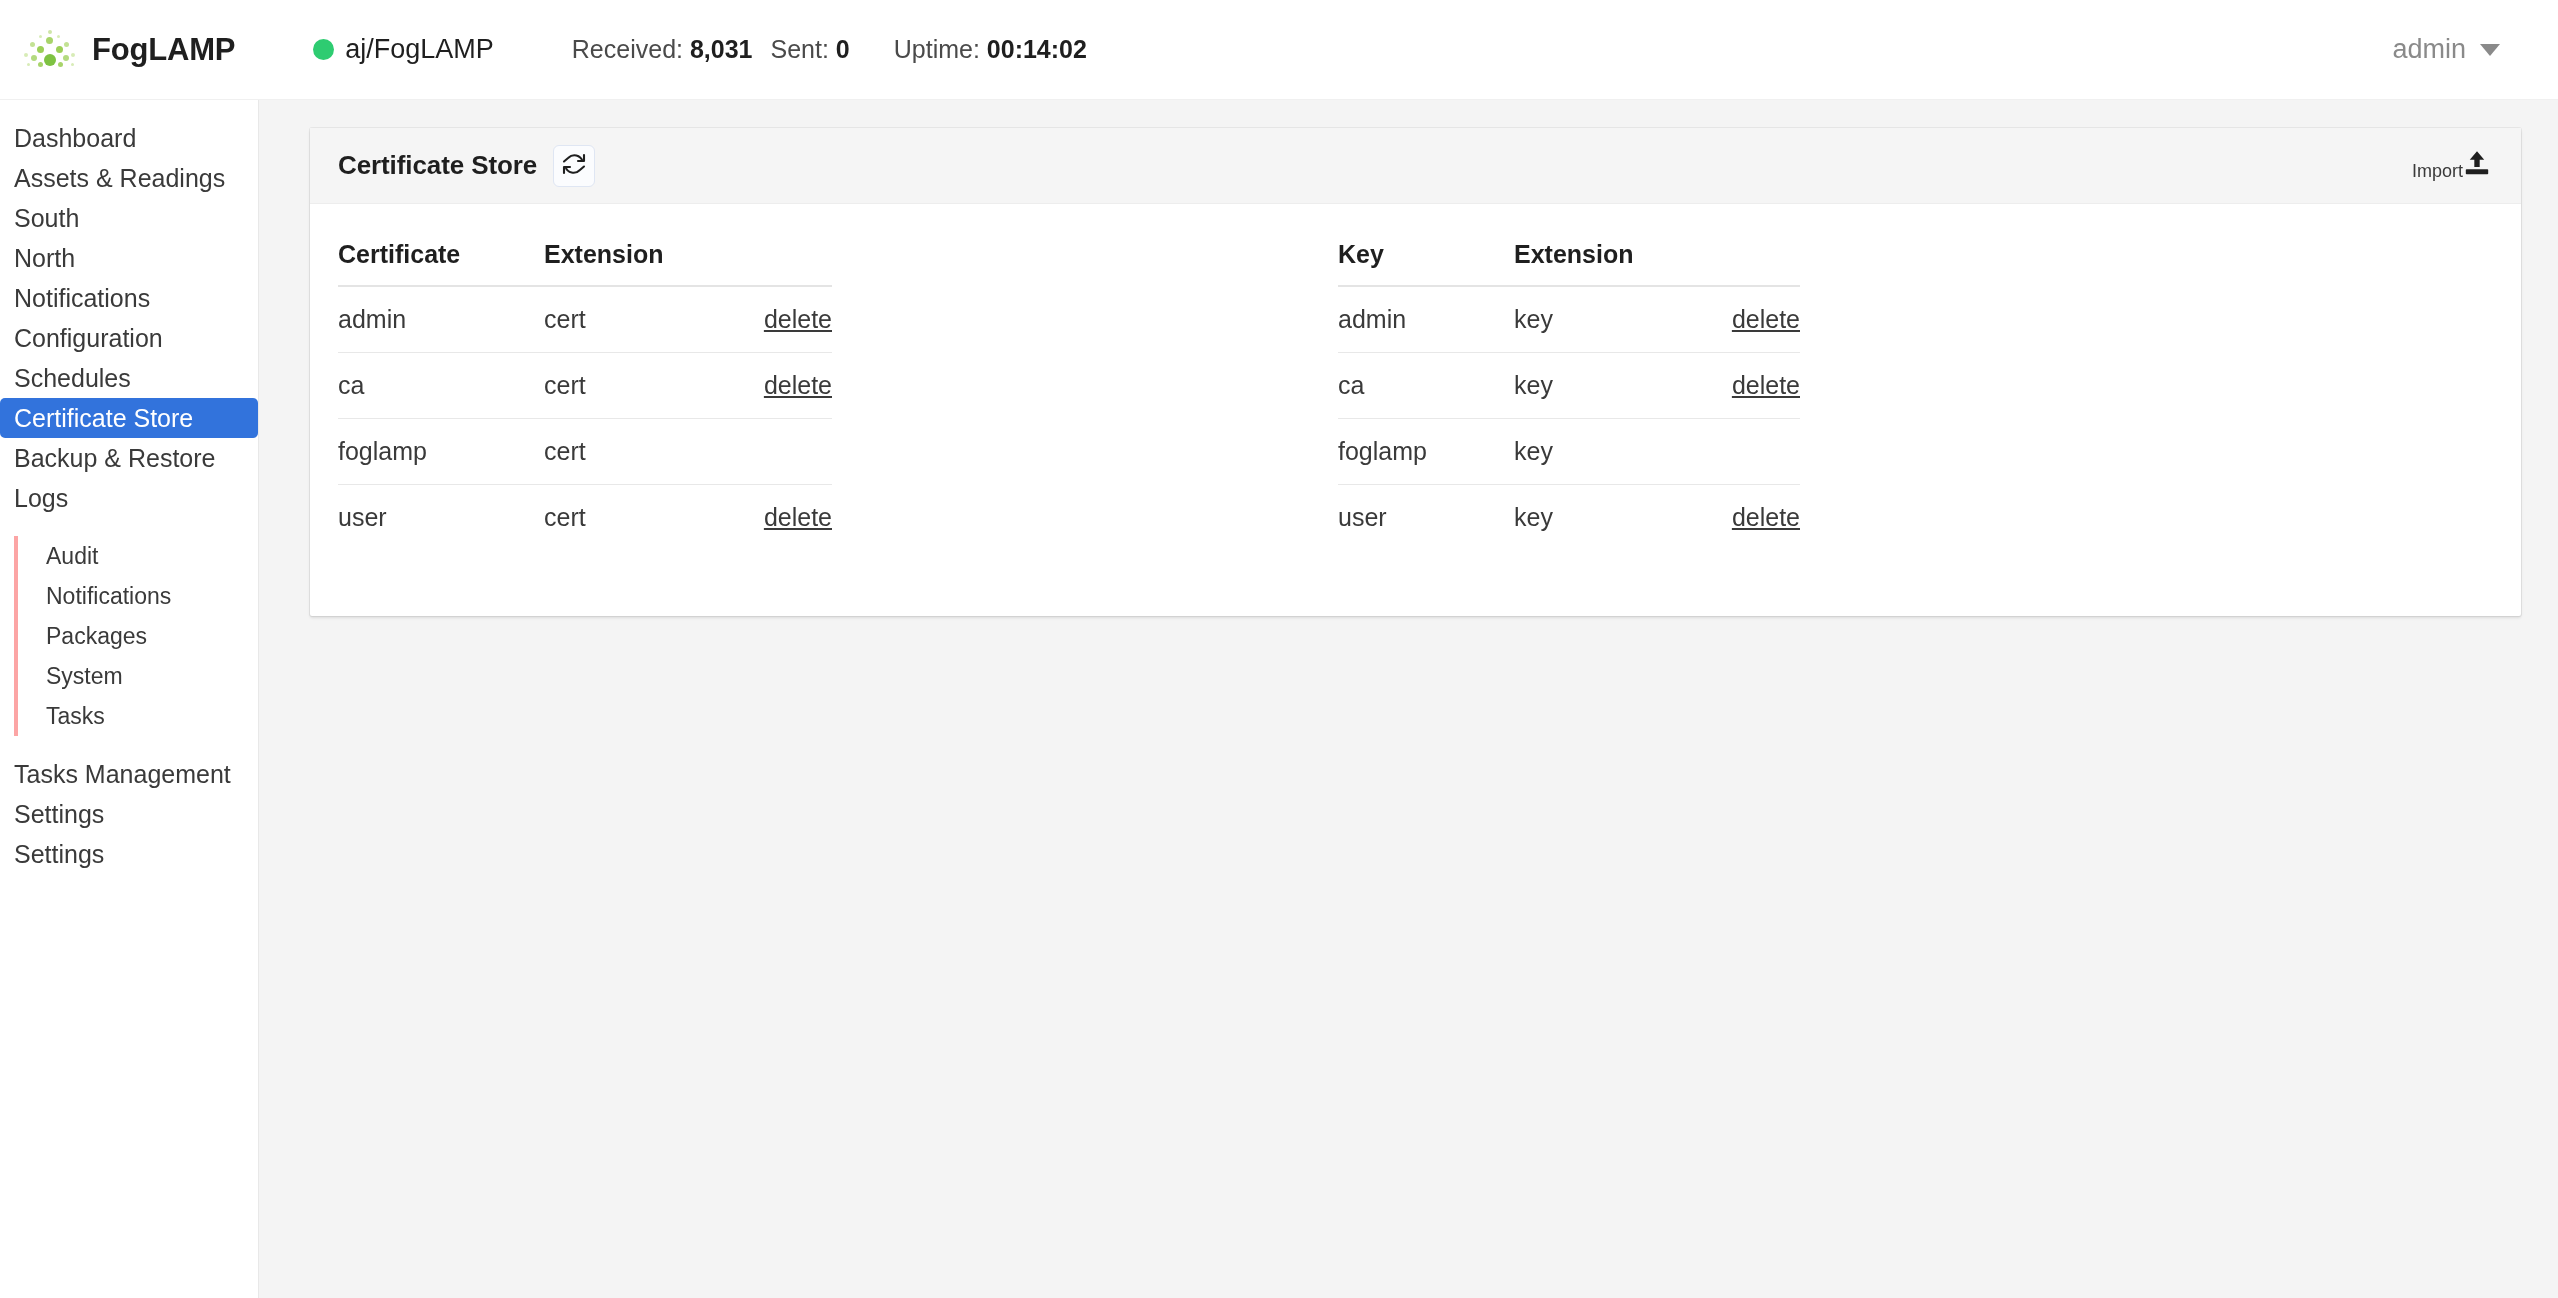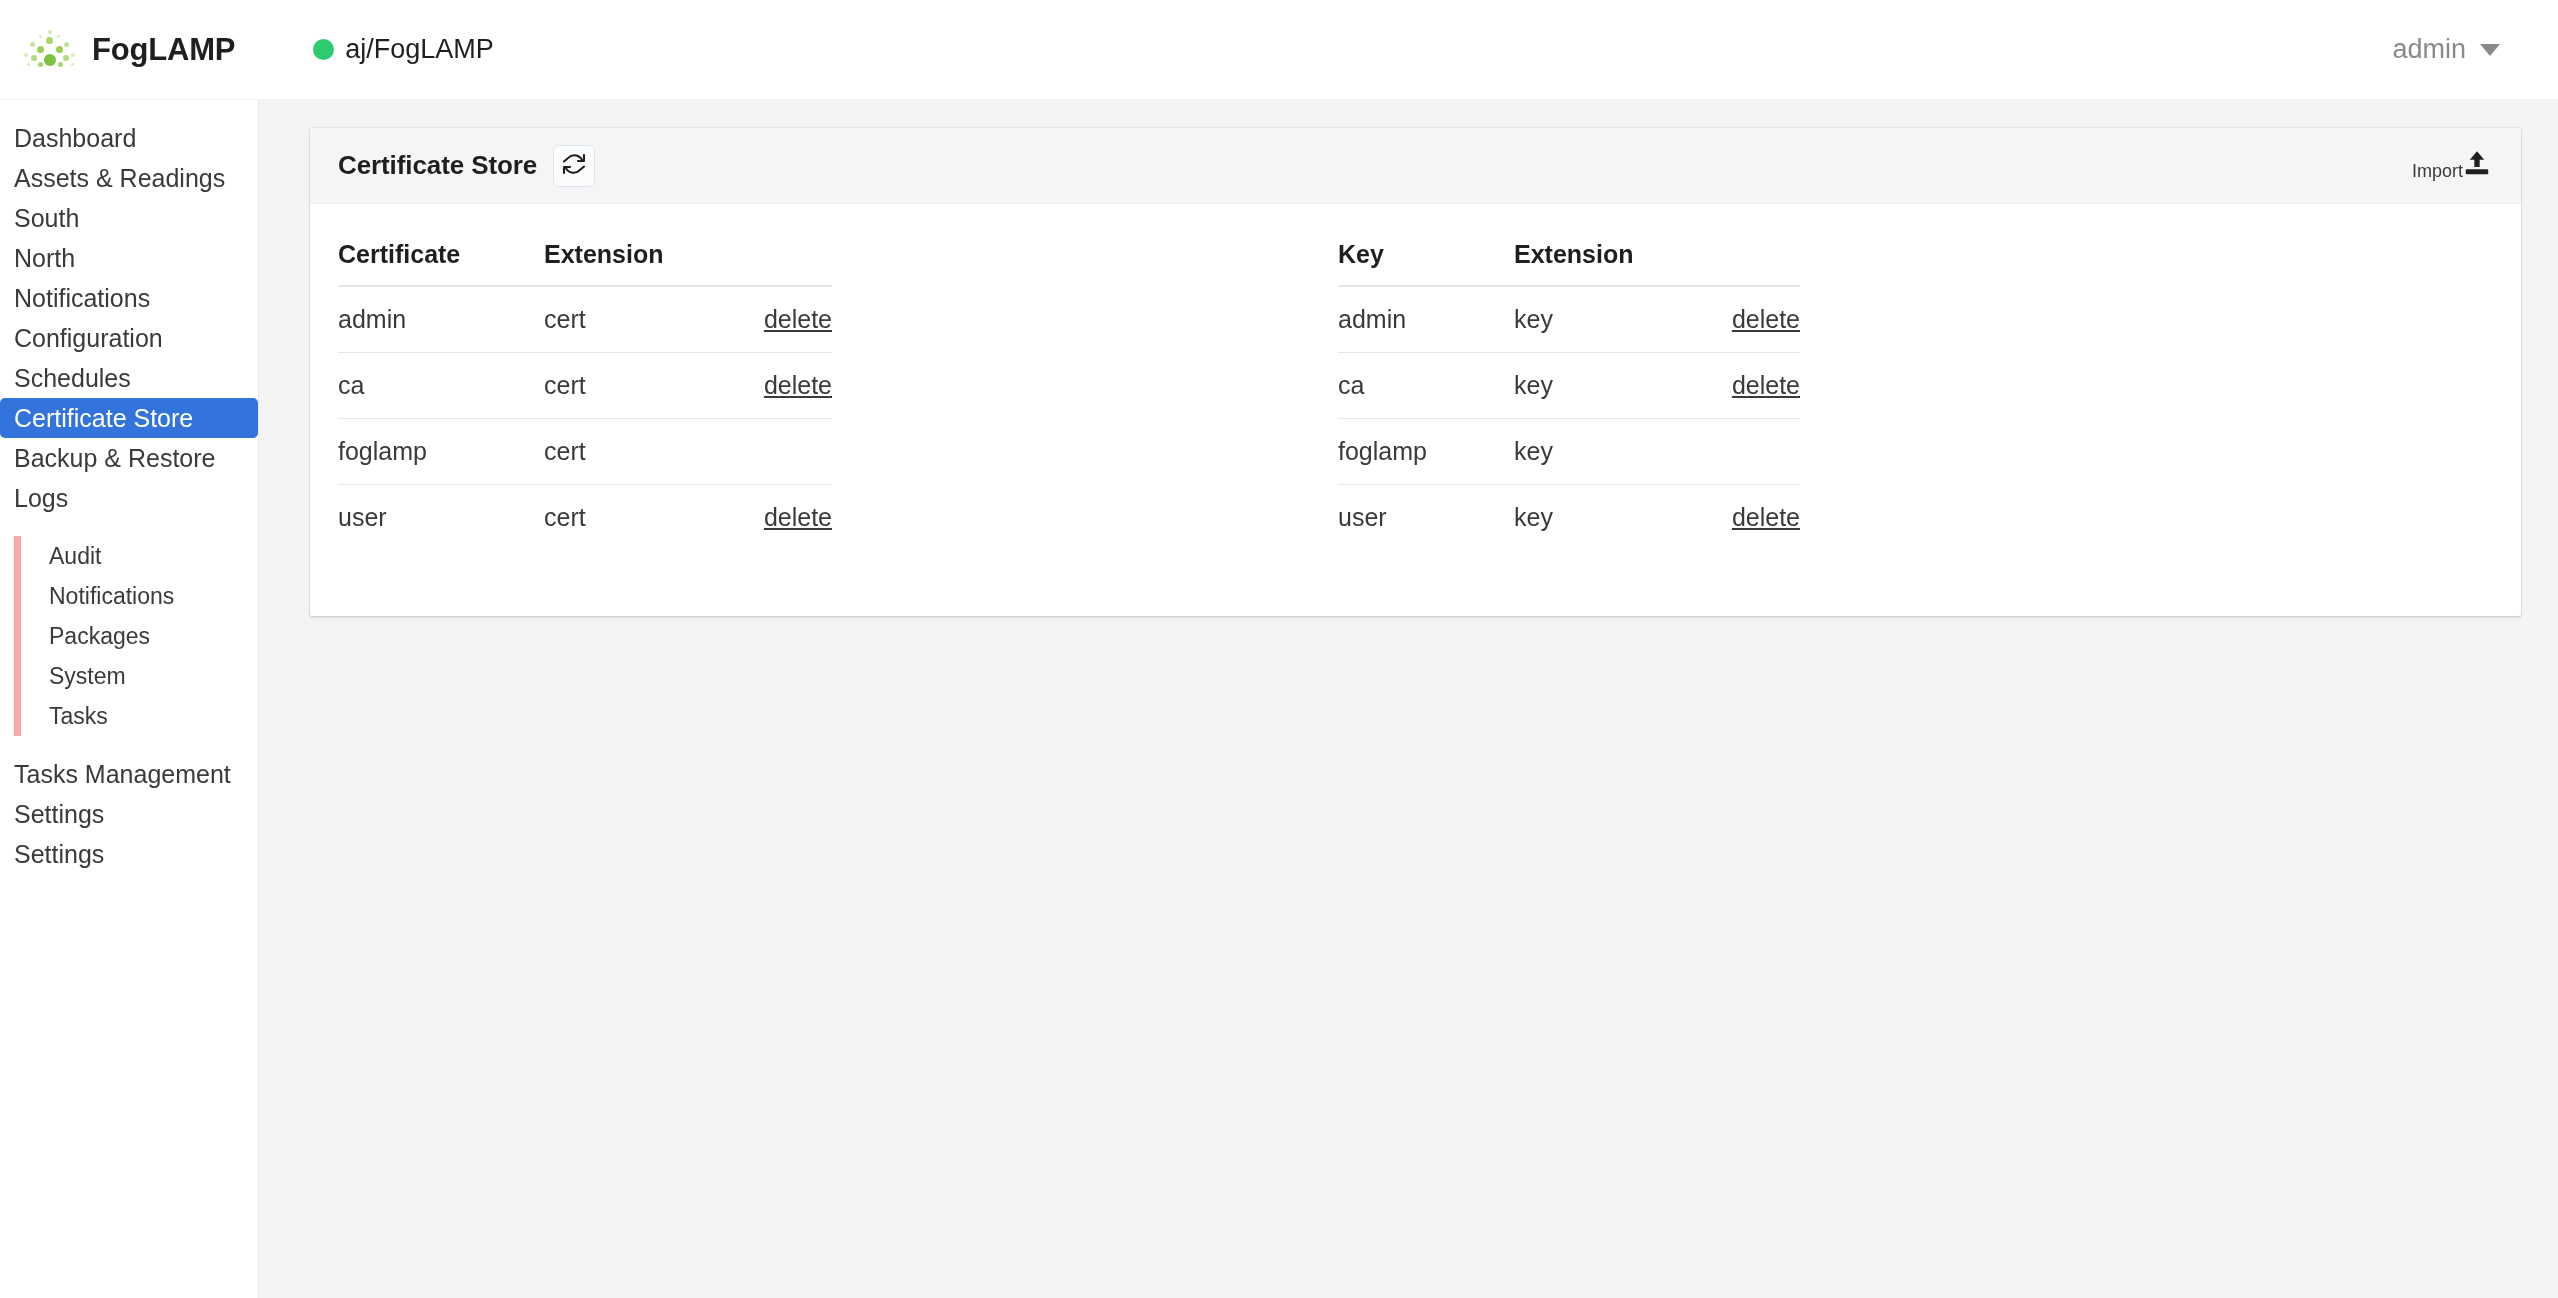--- a/index.html
+++ b/index.html
@@ -70,21 +70,21 @@
     cursor: pointer;
   }
   .nav-item.active {
     background: #3273dc;
     color: #ffffff;
     border-radius: 5px;
     margin: 0 0 0 0;
   }
   .submenu {
     margin: 18px 0 18px 14px;
-    border-left: 7px solid #fca5a5;
+    border-left: 4px solid #fca5a5;
     padding-left: 14px;
   }
   .sub-item {
     font-size: 23px; color: #3a3a3a;
     height: 40px; line-height: 40px;
     padding-left: 14px;
     white-space: nowrap;
     cursor: pointer;
   }
 
@@ -211,20 +211,34 @@
       <i style="left:49px;top:35px;width:3px;height:3px;background:#d8ecb7;"></i>
     </span>
     <span class="brand-name">FogLAMP</span>
   </div>
 
   <div class="node-status">
     <span class="status-dot"></span>
     <span class="node-name">aj/FogLAMP</span>
   </div>
 
+  <div class="stats">
+    <span class="stat recv">
+      <span>Received:</span>
+      <b>8,031</b>
+    </span>
+    <span class="stat sent">
+      <span>Sent:</span>
+      <b>0</b>
+    </span>
+    <span class="stat uptime">
+      <span>Uptime:</span>
+      <b>00:14:02</b>
+    </span>
+  </div>
 
   <div class="user-menu">
     <span>admin</span>
     <span class="chev-down"></span>
   </div>
 </div>
 
 <nav class="sidebar">
   <div style="height:18px;"></div>
 

